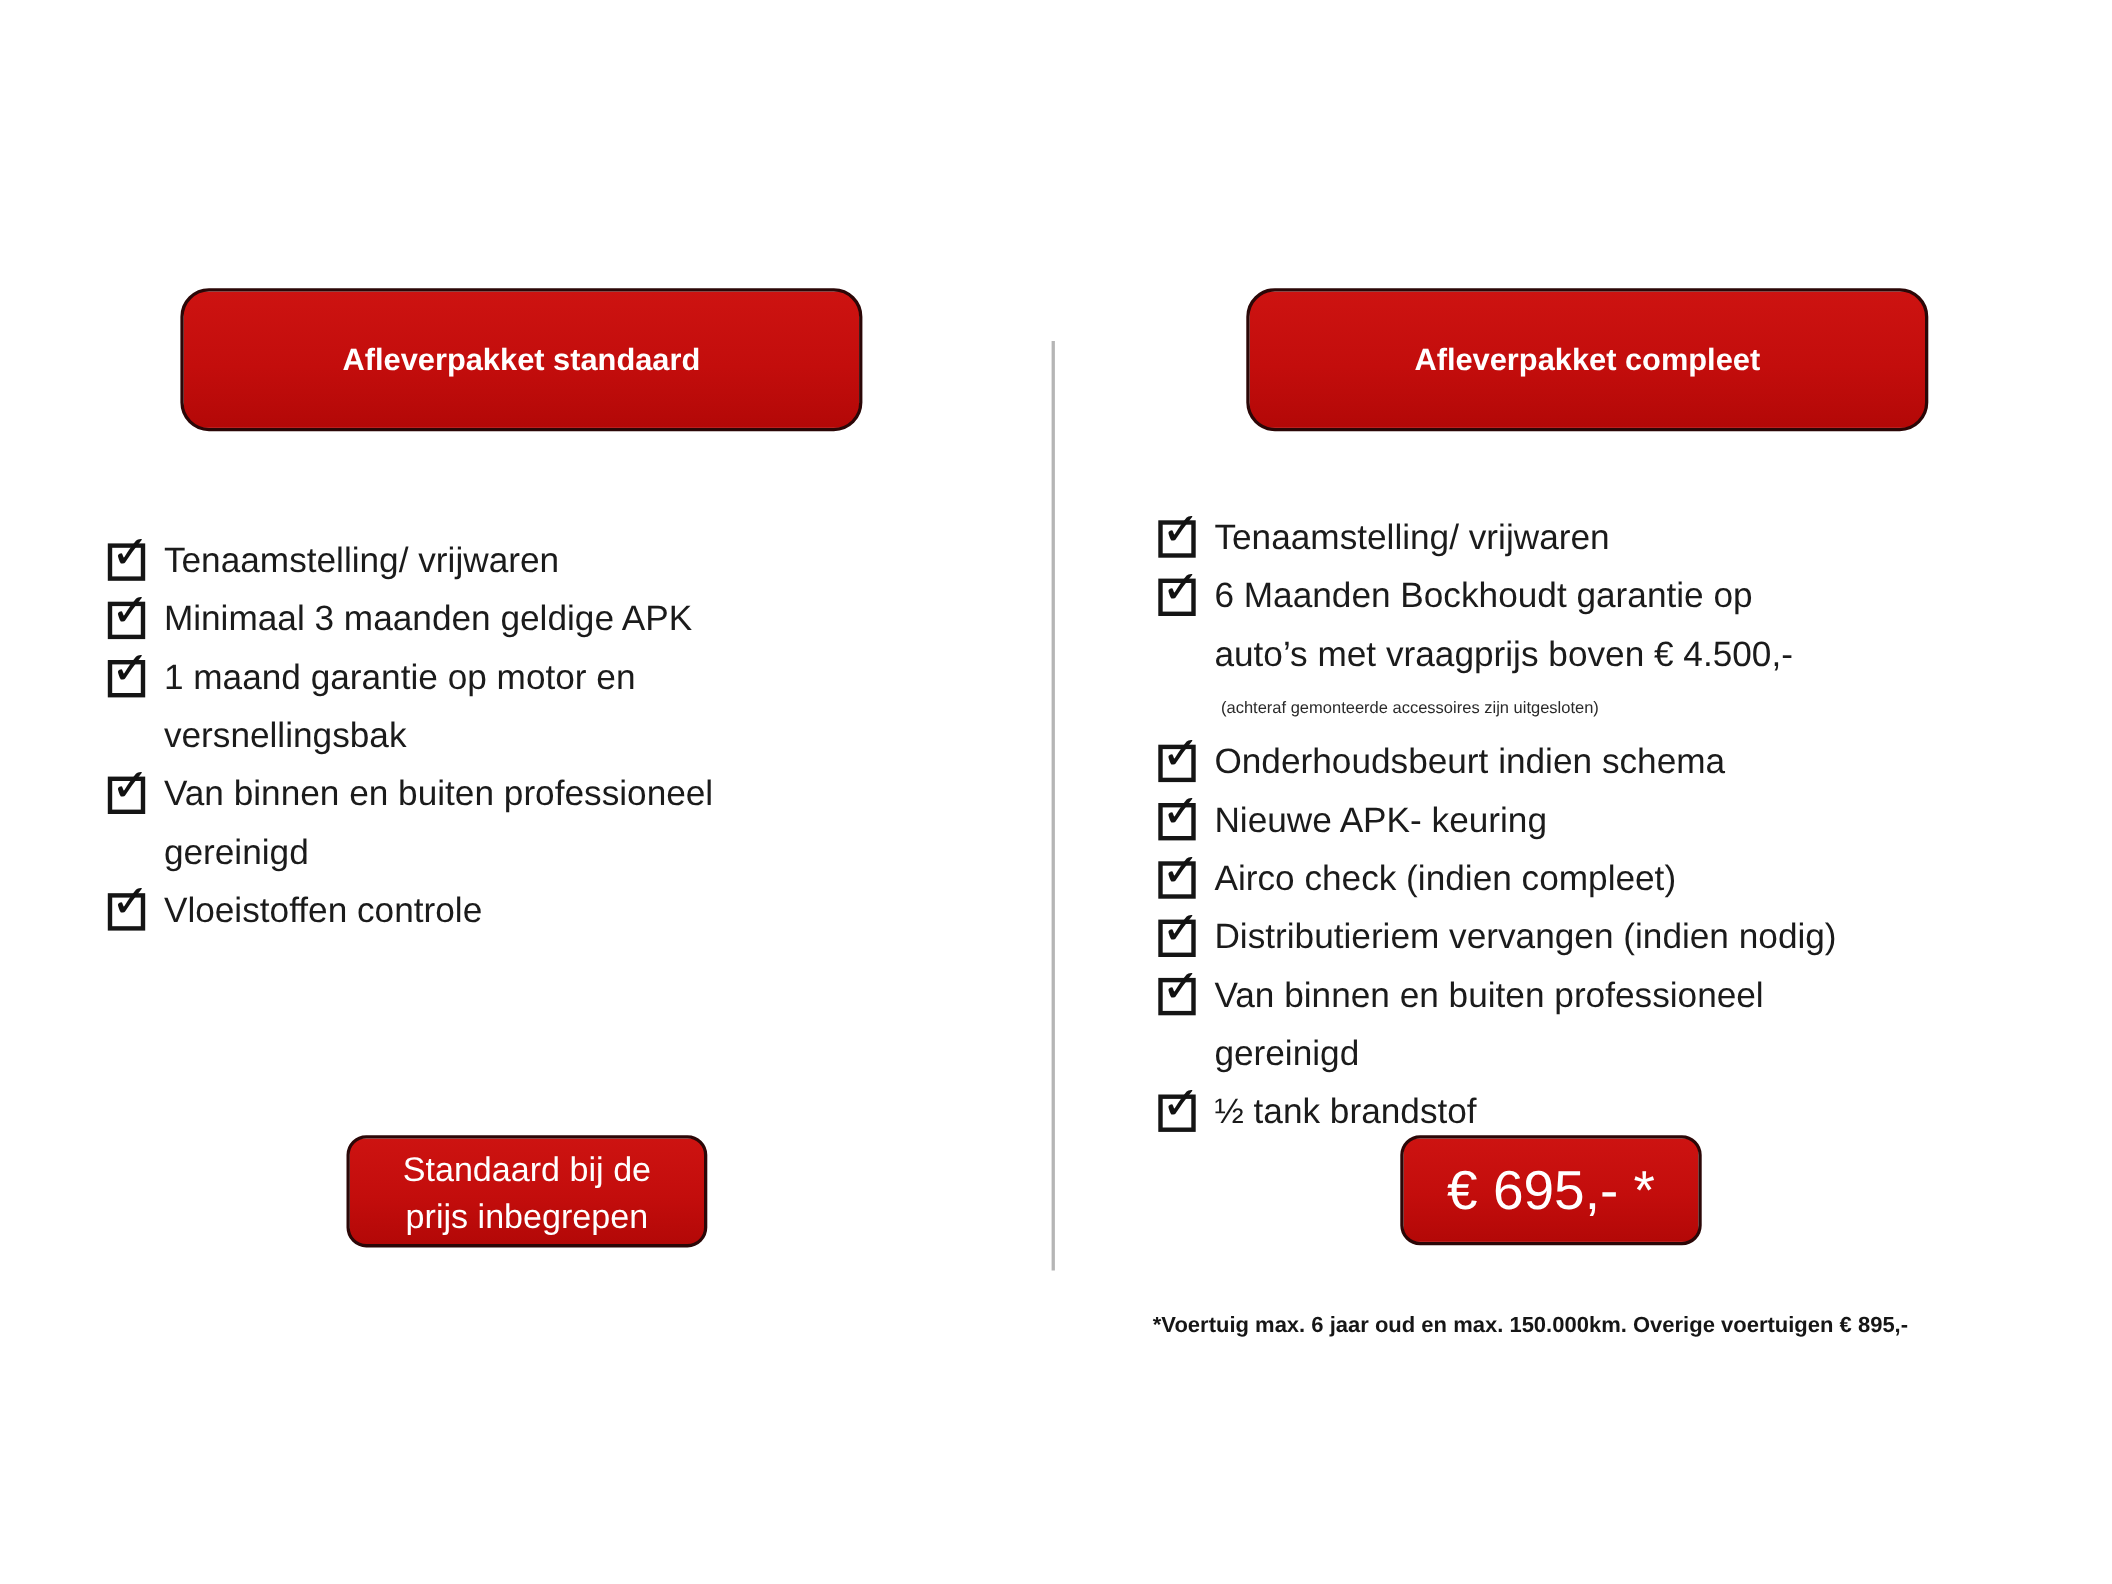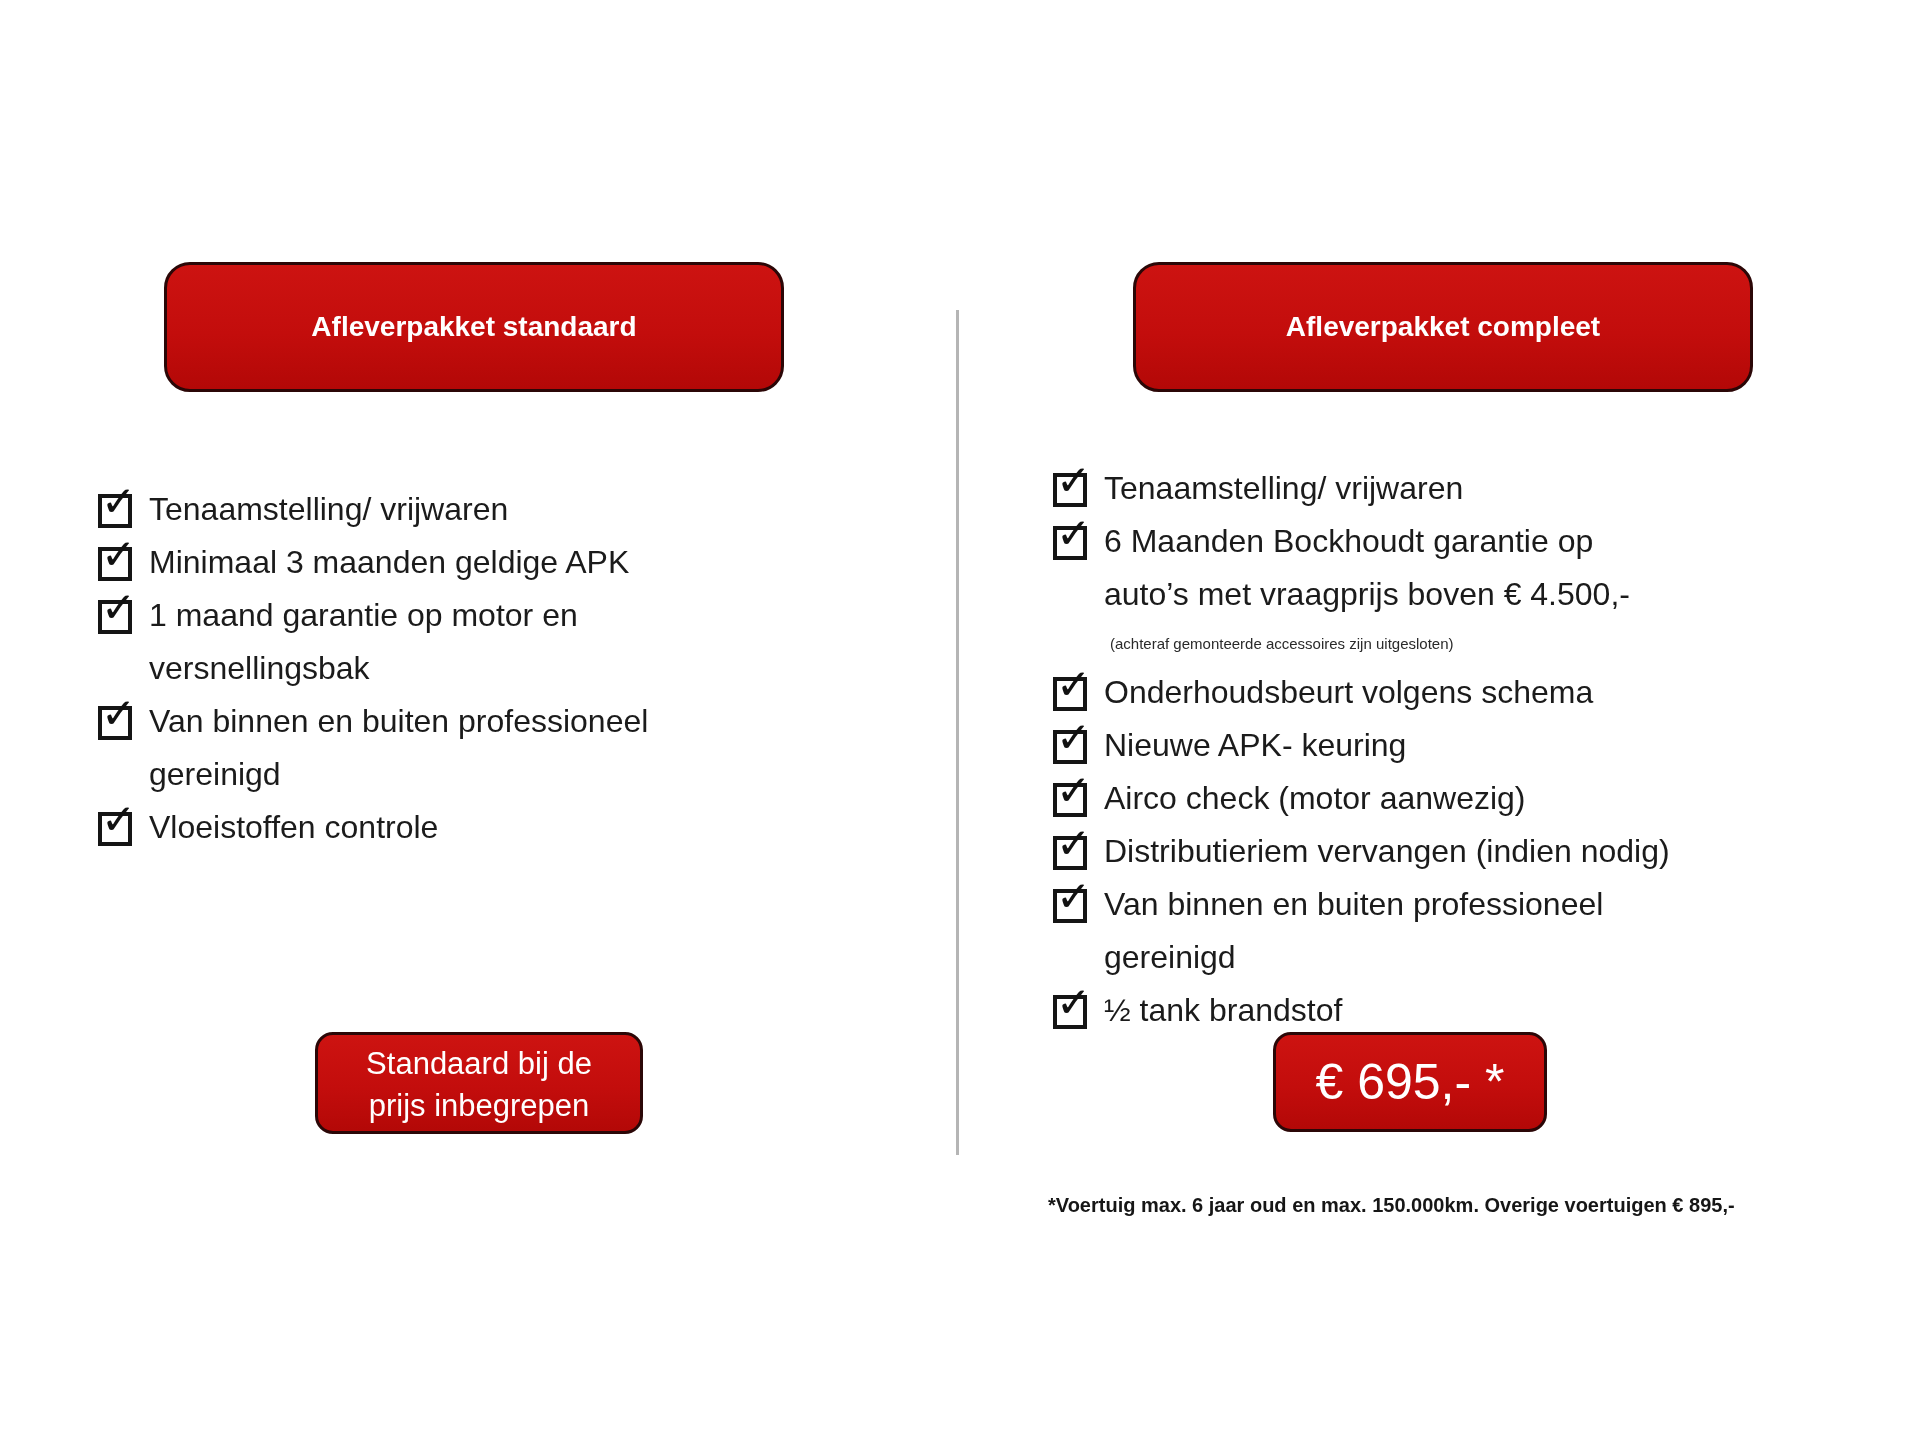--- a/index.html
+++ b/index.html
@@ -210,37 +210,37 @@
           <div class="line">6 Maanden Bockhoudt garantie op</div>
           <div class="line">auto’s met vraagprijs boven € 4.500,-</div>
           <div class="note">(achteraf gemonteerde accessoires zijn uitgesloten)</div>
         </div>
       </div>
       <div class="item">
         <span class="cb">
           <span class="tick">✓</span>
         </span>
         <div class="txt">
-          <div class="line">Onderhoudsbeurt volgens schema</div>
+          <div class="line">Onderhoudsbeurt indien schema</div>
         </div>
       </div>
       <div class="item">
         <span class="cb">
           <span class="tick">✓</span>
         </span>
         <div class="txt">
           <div class="line">Nieuwe APK- keuring</div>
         </div>
       </div>
       <div class="item">
         <span class="cb">
           <span class="tick">✓</span>
         </span>
         <div class="txt">
-          <div class="line">Airco check (motor aanwezig)</div>
+          <div class="line">Airco check (indien compleet)</div>
         </div>
       </div>
       <div class="item">
         <span class="cb">
           <span class="tick">✓</span>
         </span>
         <div class="txt">
           <div class="line">Distributieriem vervangen (indien nodig)</div>
         </div>
       </div>

